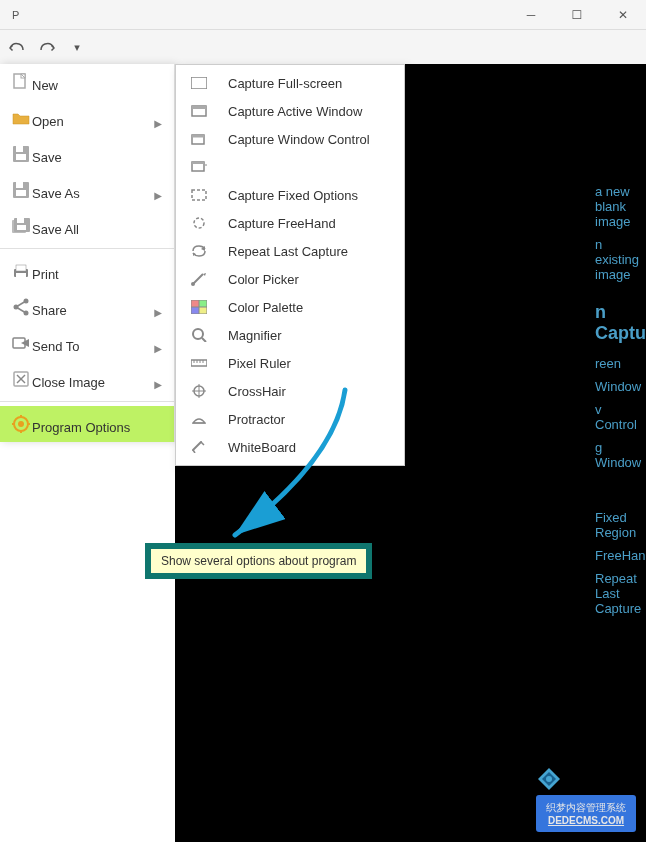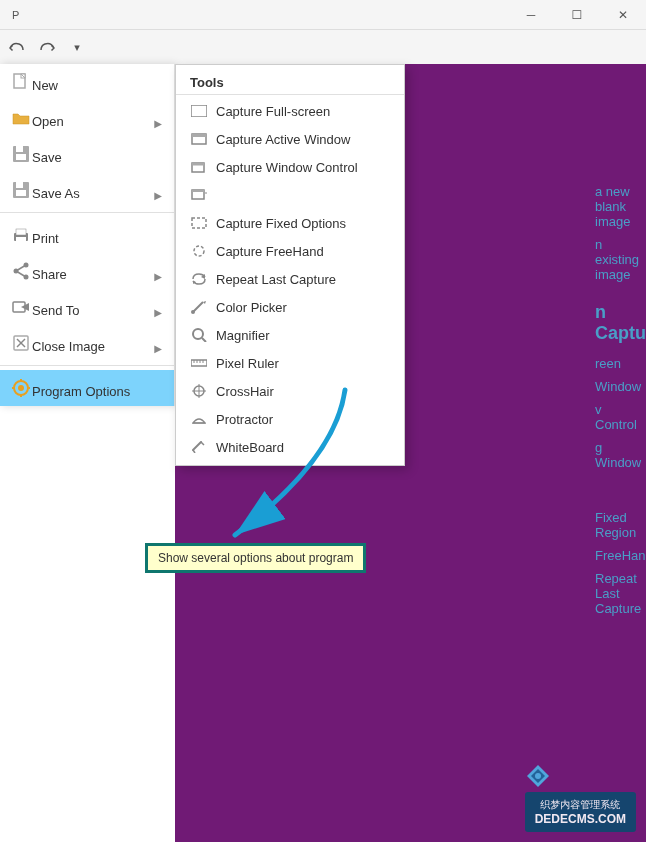--- a/index.html
+++ b/index.html
@@ -90,21 +90,21 @@
     }
 
     .menu-item {
       display: flex;
       align-items: flex-end;
       padding: 7px 12px 7px 10px;
       cursor: pointer;
       color: #333;
       position: relative;
     }
-    .menu-item.highlighted { background: #7dd3fc; }
+    .menu-item.highlighted { background: #bef264; }
     .menu-item .item-icon {
       width: 22px;
       height: 22px;
       display: flex;
       align-items: center;
       justify-content: center;
       color: #555;
       font-size: 16px;
       flex-shrink: 0;
     }
@@ -142,21 +142,21 @@
       color: #333;
       border-bottom: 1px solid #e0e0e0;
       margin-bottom: 2px;
     }
 
     .tool-item {
       display: flex;
       align-items: center;
       padding: 5px 14px;
       cursor: pointer;
-      gap: 8px;
+      gap: 20px;
       color: #333;
     }
     .tool-icon {
       width: 18px;
       height: 18px;
       display: flex;
       align-items: center;
       justify-content: center;
       font-size: 13px;
       color: #555;
@@ -192,21 +192,21 @@
       color: #4a9ec7;
       margin-bottom: 12px;
     }
 
     
     .tooltip-box {
       position: absolute;
       left: 145px;
       top: 543px;
       background: #ffffcc;
-      border: 3px solid #0f766e;
+      border: 6px solid #0f766e;
       padding: 5px 10px;
       font-size: 12px;
       color: #333;
       z-index: 200;
       white-space: nowrap;
     }
 
     
     .arrow-indicator {
       position: absolute;
@@ -216,32 +216,32 @@
       pointer-events: none;
     }
 
     
     .bg-right-panel {
       position: absolute;
       left: 175px;
       top: 64px;
       right: 0;
       bottom: 0;
-      background: #701a75;
+      background: #000000;
     }
 
     
     .watermark {
       position: absolute;
       bottom: 10px;
       right: 10px;
       opacity: 0.9;
     }
     .watermark-box {
-      background: #0c4a6e;
+      background: #3b82f6;
       color: white;
       padding: 6px 10px;
       font-size: 11px;
       text-align: center;
       border-radius: 3px;
     }
 
     
     .title-controls {
       position: absolute;
@@ -356,20 +356,31 @@
         <svg width="20" height="20" viewBox="0 0 20 20">
             <rect x="2" y="2" width="16" height="16" rx="1" fill="#aaa"></rect>
             <rect x="5" y="2" width="7" height="6" fill="#fff"></rect>
             <rect x="5" y="10" width="10" height="6" fill="#fff"></rect>
           </svg>
       </span>
       <span class="item-label">Save As</span>
       <span class="arrow">▶</span>
     </div>
 
+    <div class="menu-item">
+      <span class="item-icon">
+        <svg width="20" height="20" viewBox="0 0 20 20">
+            <rect x="1" y="4" width="14" height="13" rx="1" fill="#bbb"></rect>
+            <rect x="3" y="2" width="16" height="14" rx="1" fill="#aaa"></rect>
+            <rect x="6" y="2" width="7" height="5" fill="#fff"></rect>
+            <rect x="6" y="9" width="9" height="5" fill="#fff"></rect>
+          </svg>
+      </span>
+      <span class="item-label">Save All</span>
+    </div>
 
     <div class="menu-separator"></div>
 
     <div class="menu-item">
       <span class="item-icon">
         <svg width="20" height="20" viewBox="0 0 20 20">
             <rect x="3" y="8" width="14" height="8" rx="1" fill="#888"></rect>
             <rect x="5" y="4" width="10" height="6" fill="#fff" stroke="#888" stroke-width="0.5"></rect>
             <rect x="5" y="12" width="10" height="5" fill="#fff"></rect>
           </svg>
@@ -426,21 +437,20 @@
             <line x1="1" y1="10" x2="4" y2="10" stroke="#e8a020" stroke-width="2"></line>
             <line x1="16" y1="10" x2="19" y2="10" stroke="#e8a020" stroke-width="2"></line>
           </svg>
       </span>
       <span class="item-label">Program Options</span>
     </div>
 
   </div>
 
   <div class="tools-submenu">
-    <div class="tools-header">Tools</div>
 
     <div class="tool-item">
       <span class="tool-icon">
         <svg width="16" height="12" viewBox="0 0 16 12">
             <rect x="0" y="0" width="16" height="12" fill="none" stroke="#888" stroke-width="1.5"></rect>
           </svg>
       </span>
       <span class="tool-label">Capture Full-screen</span>
     </div>
 
@@ -509,20 +519,34 @@
       <span class="tool-icon">
         <svg width="16" height="14" viewBox="0 0 16 14">
             <line x1="2" y1="12" x2="12" y2="2" stroke="#888" stroke-width="2"></line>
             <circle cx="2" cy="12" r="2" fill="#888"></circle>
             <polygon points="12,2 15,1 14,4" fill="#888"></polygon>
           </svg>
       </span>
       <span class="tool-label">Color Picker</span>
     </div>
 
+    <div class="tool-item">
+      <span class="tool-icon">
+        <svg width="16" height="14" viewBox="0 0 16 14">
+            <rect x="0" y="0" width="8" height="7" fill="#e88"></rect>
+            <rect x="8" y="0" width="8" height="7" fill="#8e8"></rect>
+            <rect x="0" y="7" width="8" height="7" fill="#88e"></rect>
+            <rect x="8" y="7" width="8" height="7" fill="#ee8"></rect>
+            <rect x="0" y="0" width="16" height="14" fill="none" stroke="#888" stroke-width="1"></rect>
+            <line x1="8" y1="0" x2="8" y2="14" stroke="#888" stroke-width="1"></line>
+            <line x1="0" y1="7" x2="16" y2="7" stroke="#888" stroke-width="1"></line>
+          </svg>
+      </span>
+      <span class="tool-label">Color Palette</span>
+    </div>
 
     <div class="tool-item">
       <span class="tool-icon">
         <svg width="16" height="14" viewBox="0 0 16 14">
             <circle cx="7" cy="6" r="5" fill="none" stroke="#888" stroke-width="2"></circle>
             <line x1="11" y1="10" x2="15" y2="14" stroke="#888" stroke-width="2"></line>
           </svg>
       </span>
       <span class="tool-label">Magnifier</span>
     </div>
@@ -591,17 +615,17 @@
   <div class="watermark">
     <div style="display:flex; align-items:center; gap:4px; margin-bottom:3px;">
       <svg width="26" height="26" viewBox="0 0 26 26">
         <polygon points="13,2 24,13 13,24 2,13" fill="#4db6e8"></polygon>
         <polygon points="13,6 20,13 13,20 6,13" fill="#1a6b9e"></polygon>
         <circle cx="13" cy="13" r="3" fill="#4db6e8"></circle>
       </svg>
     </div>
     <div class="watermark-box">
       <div style="font-size:10px;">织梦内容管理系统</div>
-      <div style="font-size:12px; font-weight:bold;">DEDECMS.COM</div>
+      <div style="font-size:10px; font-weight:bold;text-decoration:underline;">DEDECMS.COM</div>
     </div>
   </div>
 
 </div>
 
 </body></html>

